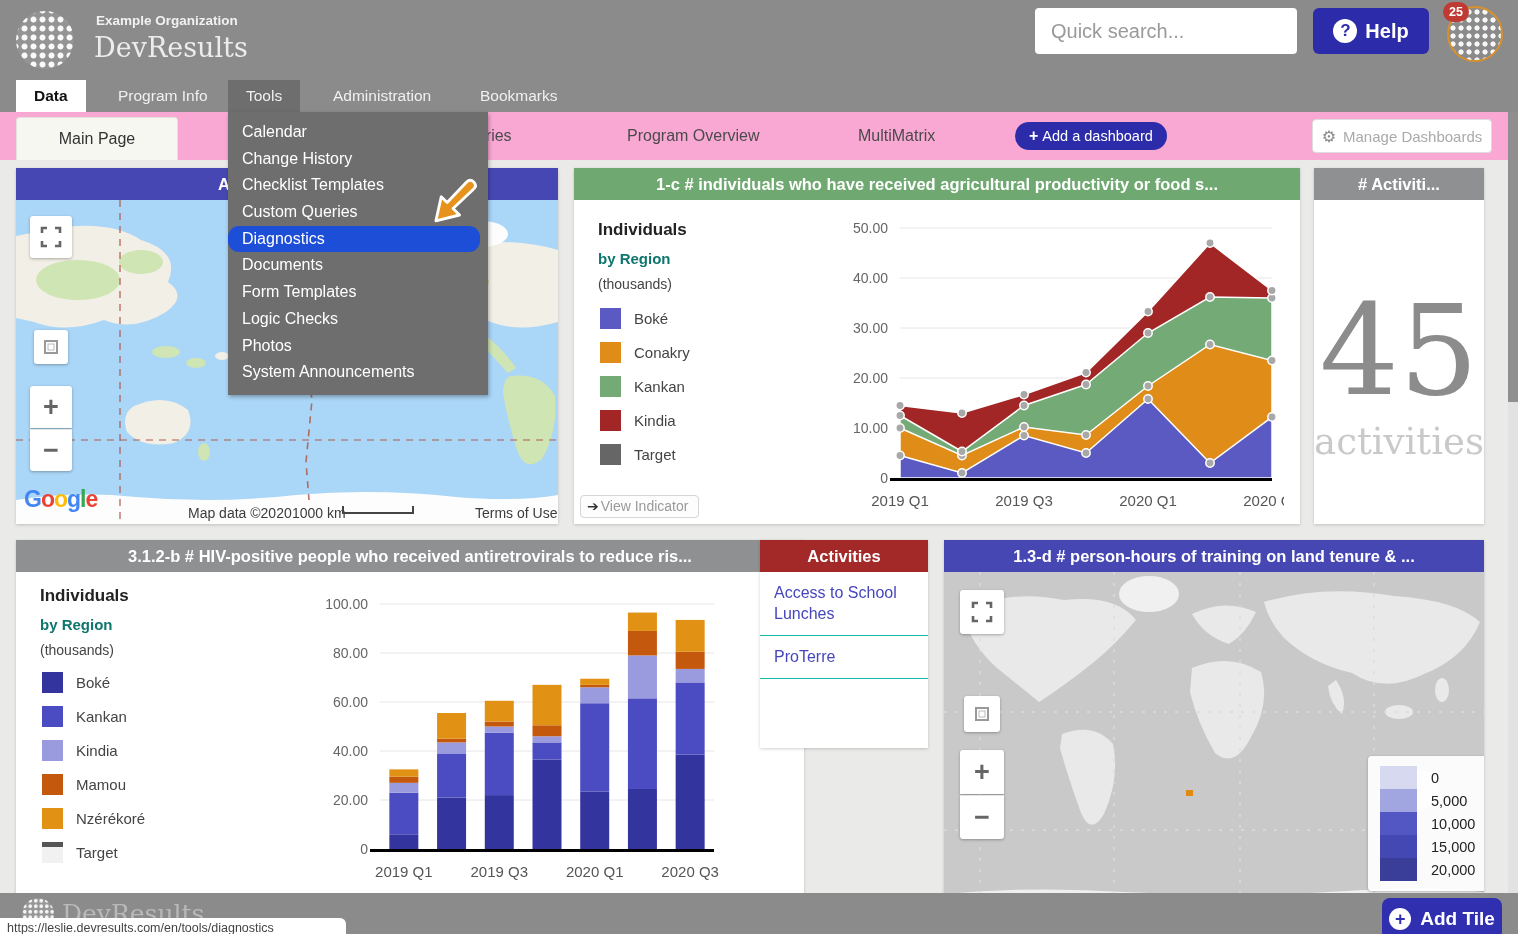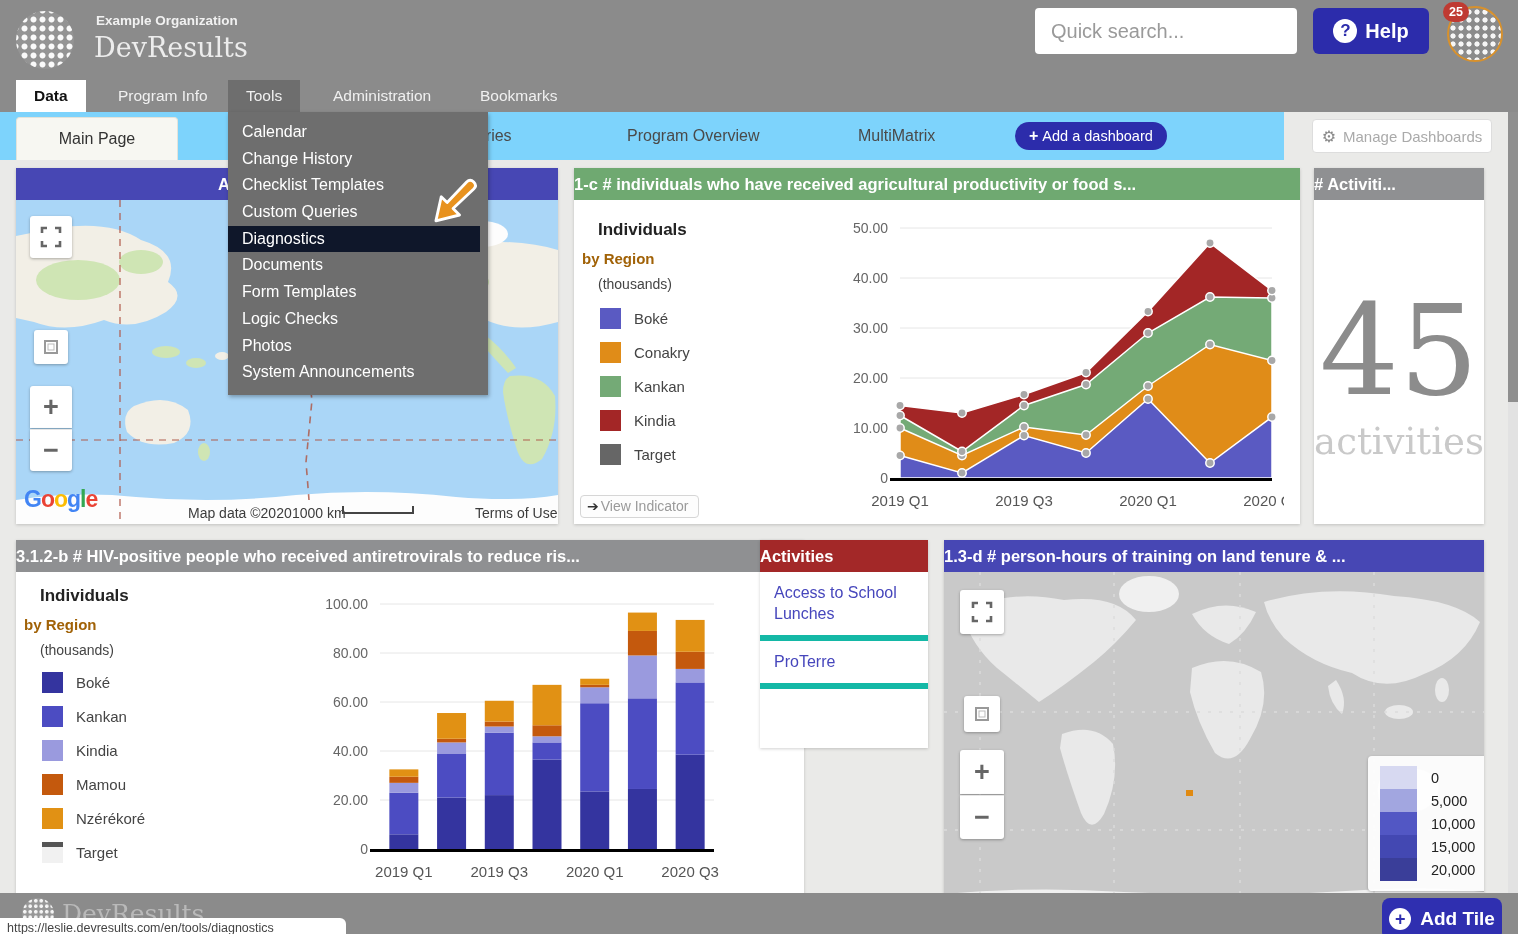--- a/index.html
+++ b/index.html
@@ -25,75 +25,75 @@
     background-image:radial-gradient(circle, rgba(255,255,255,.92) 2.2px, rgba(255,255,255,0) 3px);
     background-size:8px 8px; }
   .badge { position:absolute; left:1443px; top:2px; min-width:26px; height:20px; background:#bf3a32; border-radius:10px; color:#fff; font-size:12.5px; font-weight:bold; text-align:center; line-height:20px; padding:0 4px; z-index:4; }
 
   
   .nav-item { position:absolute; top:80px; height:32px; line-height:32px; padding:0 18px; font-size:15.5px; color:#f0f0f0; cursor:pointer; }
   .nav-active { background:#ffffff; color:#111; font-weight:bold; }
   .nav-open { background:#6e6e6e; }
 
   
-  .dash-bar { position:absolute; left:0; top:112px; width:1284px; height:48px; background:#7dd3fc; z-index:1; }
+  .dash-bar { position:absolute; left:0; top:112px; width:1518px; height:48px; background:#f9a8d4; z-index:1; }
   .dash-tab-active { position:absolute; left:16px; top:5px; width:162px; height:43px; background:#f7f7f2; border:1px solid #e3e3da; border-bottom:none; border-radius:4px 4px 0 0; text-align:center; line-height:41px; font-size:16px; color:#333; cursor:pointer; }
   .dash-tab { position:absolute; top:0; height:48px; line-height:48px; font-size:16px; color:#4a4a4a; cursor:pointer; }
   .add-dash-btn { position:absolute; left:1015px; top:10px; height:28px; background:#2c2cab; border-radius:14px; color:#fff; font-size:14.5px; padding:0 14px; line-height:28px; cursor:pointer; }
   .add-dash-btn b { font-size:16px; margin-right:4px; }
   .manage-btn { position:absolute; left:1312px; top:7px; width:180px; height:34px; background:#fff; border:1px solid #ddd; border-radius:4px; color:#aaa; font-size:15px; display:flex; align-items:center; justify-content:center; gap:7px; cursor:pointer; }
   .gear { color:#8a8a8a; font-size:16px; }
 
   
   .scroll-track { position:absolute; left:1508px; top:112px; width:10px; height:822px; background:#e2e2e2; z-index:2; }
   .scroll-thumb { position:absolute; left:0; top:0; width:10px; height:290px; background:#8f8f8f; }
 
   
   .tile { position:absolute; background:#fff; box-shadow:0 1px 3px rgba(0,0,0,.18); z-index:1; }
-  .tile-header { height:32px; line-height:32px; color:#fff; font-weight:bold; font-size:16.5px; white-space:nowrap; overflow:hidden; }
+  .tile-header { height:32px; line-height:32px; text-align:center; color:#fff; font-weight:bold; font-size:16.5px; white-space:nowrap; overflow:hidden; }
   .hdr-blue { background:#4747b4; } .hdr-green { background:#6fa971; }
   .hdr-gray { background:#8f9092; } .hdr-red { background:#a32828; }
 
   .legend-title1 { position:absolute; left:24px; font-size:17px; font-weight:bold; color:#222; }
-  .legend-title2 { position:absolute; left:8px; font-size:15px; font-weight:bold; color:#a16207; }
+  .legend-title2 { position:absolute; left:24px; font-size:15px; font-weight:bold; color:#0f766e; }
   .legend-title3 { position:absolute; left:24px; font-size:14px; color:#444; }
   .legend-row { position:absolute; left:26px; display:flex; align-items:center; gap:13px; }
   .swatch { width:21px; height:21px; }
   .legend-label { font-size:15px; color:#444; }
   .target-swatch { width:21px; height:21px; background:#f1f1f1; border-top:5px solid #555; }
 
   .view-indicator { position:absolute; background:#fdfdfd; border:1px solid #d6d6d6; border-radius:4px; height:23px; line-height:21px; font-size:14px; color:#9a9a9a; padding:0 10px 0 6px; cursor:pointer; }
   .vi-arrow { color:#333; margin-right:2px; }
 
   svg text { font-family:"Liberation Sans","DejaVu Sans",sans-serif; }
 
   
   .count-value { position:absolute; left:0; width:100%; text-align:center; top:120px; font-family:"DejaVu Serif","Liberation Serif",serif; font-size:125px; color:#8c8c8c; line-height:1; }
   .count-unit { position:absolute; left:0; width:100%; text-align:center; top:252px; font-family:"DejaVu Serif","Liberation Serif",serif; font-size:37px; color:#c9c9c9; }
 
   
-  .act-link { display:block; color:#4646bc; font-size:16px; line-height:21px; padding:10px 14px 11px 14px; border-bottom:6px solid #14b8a6; text-decoration:none; cursor:pointer; }
+  .act-link { display:block; color:#4646bc; font-size:16px; line-height:21px; padding:10px 14px 11px 14px; border-bottom:1px solid #14b8a6; text-decoration:none; cursor:pointer; }
 
   
   .map-ctl { position:absolute; background:#fff; border-radius:3px; box-shadow:0 1px 3px rgba(0,0,0,.3); color:#666; display:flex; align-items:center; justify-content:center; cursor:pointer; }
   .zoom-plusminus { font-size:27px; color:#666; font-weight:bold; }
   .map-attr { position:absolute; font-size:14px; color:#3c3c3c; white-space:nowrap; }
   .google-logo { position:absolute; font-size:23px; font-weight:bold; letter-spacing:-1px; }
   .scalebar { position:absolute; height:8px; border-left:2px solid #444; border-right:2px solid #444; border-bottom:2px solid #444; width:72px; }
 
   
   .choro-box { position:absolute; background:rgba(255,255,255,.93); border-radius:4px; box-shadow:0 1px 3px rgba(0,0,0,.25); padding:10px 12px; }
   .choro-row { display:flex; align-items:center; gap:14px; height:23px; }
   .choro-swatch { width:37px; height:23px; }
   .choro-label { font-size:14.5px; color:#222; }
 
   
   .tools-menu { position:absolute; left:228px; top:112px; width:260px; background:#6e6e6e; z-index:10; padding:7px 8px 9px 0; box-shadow:1px 2px 4px rgba(0,0,0,.3); }
   .menu-item { height:26.7px; line-height:26.7px; padding-left:14px; font-size:16px; color:#fff; cursor:pointer; white-space:nowrap; }
-  .menu-highlight { background:#0f172a; }
+  .menu-highlight { background:#1d4ed8;border-radius:11px; }
   .cursor-arrow { position:absolute; left:430px; top:176px; z-index:11; }
 
   
   .footer { position:absolute; left:0; top:893px; width:1518px; height:41px; background:#8b8b8b; z-index:5; }
   .footer-globe { position:absolute; left:22px; top:5px; width:32px; height:32px; border-radius:50%;
     background-color:#979797;
     background-image:radial-gradient(circle, rgba(255,255,255,.9) 1.5px, rgba(255,255,255,0) 2.1px);
     background-size:5.5px 5.5px; }
   .footer-brand { position:absolute; left:62px; top:6px; font-family:"DejaVu Serif","Liberation Serif",serif; font-size:25px; color:#b9b9b9; }
   .add-tile-btn { position:absolute; left:1382px; top:5px; width:120px; height:42px; background:#2f2fb0; border-radius:8px; color:#fff; font-size:19px; font-weight:bold; display:flex; align-items:center; justify-content:center; gap:9px; cursor:pointer; }

